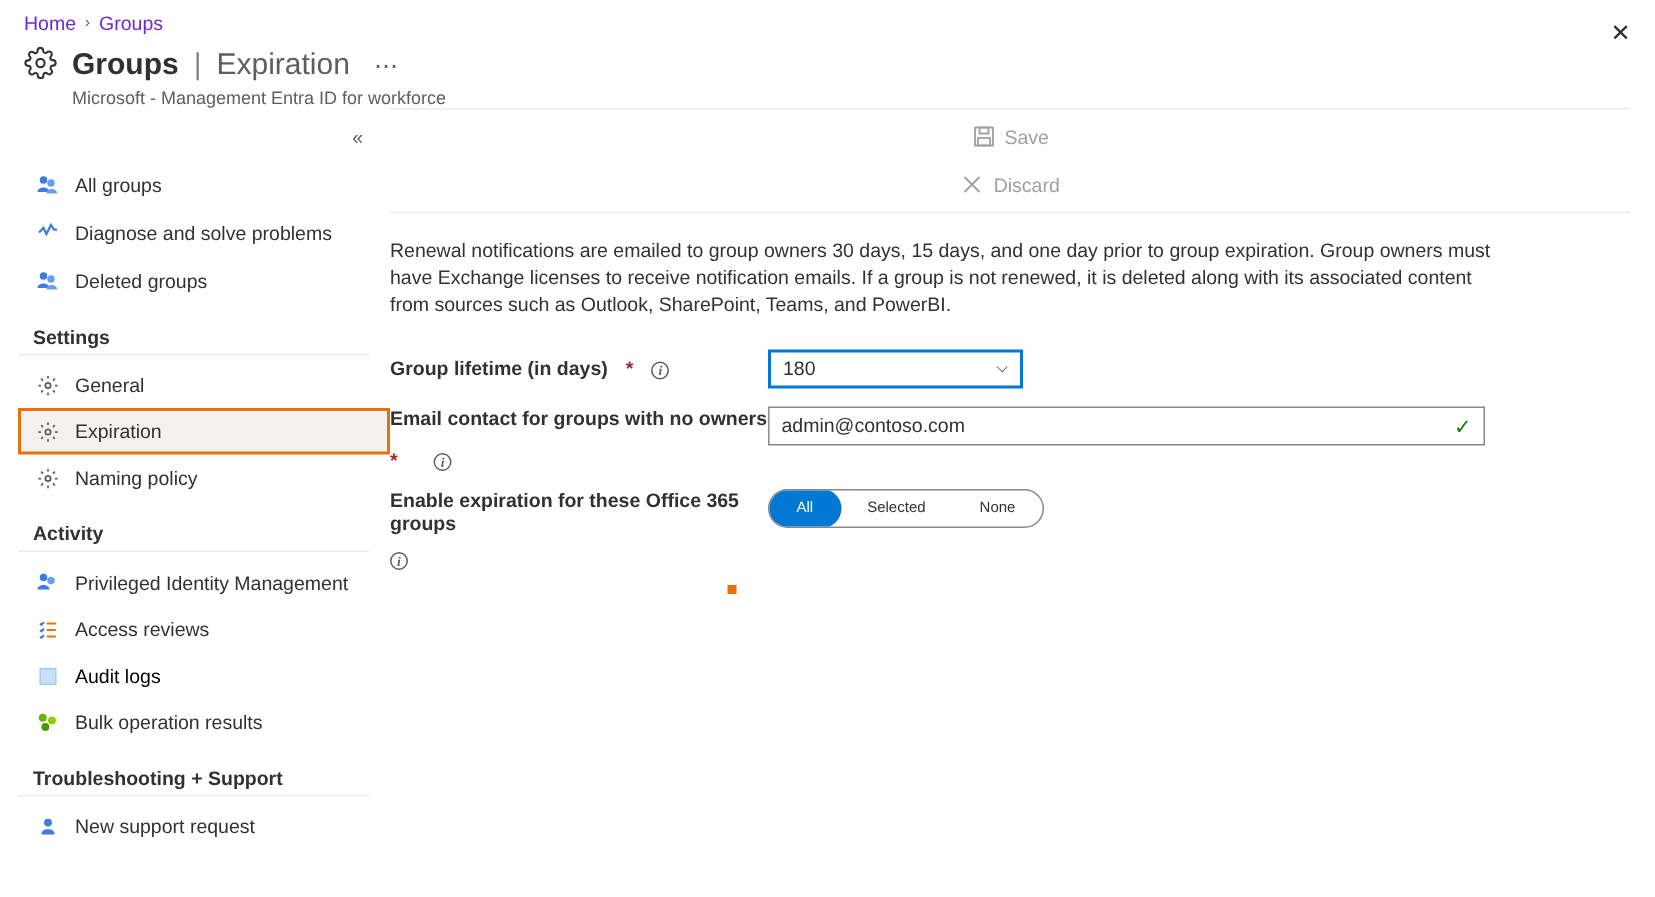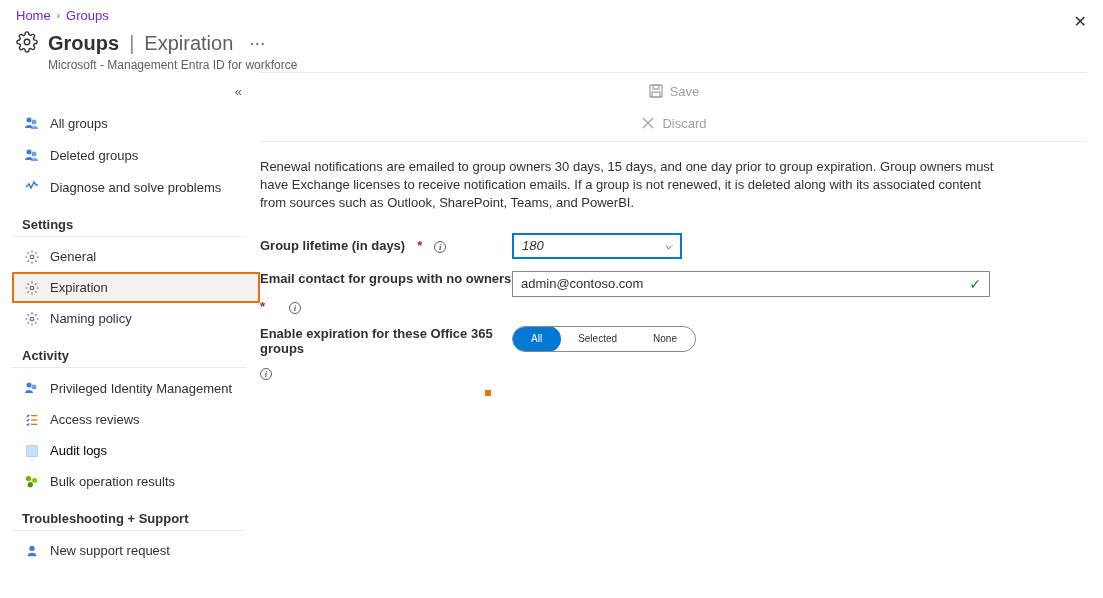--- a/index.html
+++ b/index.html
@@ -35,21 +35,21 @@
 .toolbar svg { width: 16px; height: 16px; }
 .divider-top { border-bottom: 1px solid #edebe9; margin-bottom: 0; }
 
 .desc { padding: 16px 0 14px 0; line-height: 1.4; font-size: 13px; max-width: 740px; }
 
 .form-row { display: flex; align-items: center; padding: 6px 0; }
 .form-label { width: 252px; font-size: 13px; font-weight: 600; display: flex; align-items: flex-end; gap: 12px; flex-wrap: wrap; }
 .req { color: #a4262c; }
 .info-icon { width: 12px; height: 12px; border: 1px solid #605e5c; border-radius: 50%; display: inline-flex; align-items: center; justify-content: center; font-size: 9px; color: #605e5c; font-style: italic; font-family: serif; }
 
-.select-box { width: 170px; height: 26px; border: 2px solid #0078d4; display: flex; align-items: center; justify-content: space-between; padding: 0 8px; font-size: 13px; cursor: pointer; font-style: italic; }
+.select-box { width: 170px; height: 26px; border: 2px solid #0078d4; display: flex; align-items: center; justify-content: space-between; padding: 0 8px; font-size: 13px; cursor: pointer; }
 .select-box .chev { font-size: 10px; color: #323130; }
 
 .email-input { width: 478px; height: 26px; border: 1px solid #8a8886; display: flex; align-items: center; justify-content: space-between; padding: 0 8px; font-size: 13px; }
 .email-input .check { color: #107c10; font-size: 14px; }
 
 .toggle-group { display: flex; border: 1px solid #8a8886; border-radius: 14px; overflow: hidden; height: 26px; }
 .toggle-opt { padding: 0 18px; display: flex; align-items: center; font-size: 10px; cursor: pointer; }
 .toggle-opt.active { background: #0078d4; color: #fff; border-radius: 14px; margin: -1px; padding: 0 19px; }
 
 .orange-dot { position: absolute; width: 6px; height: 6px; background: #e8710a; top: 390px; left: 485px; }
@@ -90,35 +90,35 @@
             <circle cx="10" cy="7" r="2.5" fill="#6aa0e8"></circle>
             <path d="M1 13c0-2 2-3 4-3s4 1 4 3" fill="#3b7dd8"></path>
             <path d="M7 14c0-2 1.5-3 3.5-3s3.5 1 3.5 3" fill="#6aa0e8"></path>
           </svg>
         </span>
       <span>All groups</span>
     </div>
     <div class="nav-item">
       <span class="icon">
           <svg width="16" height="16" viewBox="0 0 16 16">
+            <path d="M2 8l3-3 2 4 3-6 2 3 2 0" stroke="#3b7dd8" stroke-width="1.5" fill="none"></path>
+          </svg>
+        </span>
+      <span>Diagnose and solve problems</span>
+    </div>
+    <div class="nav-item">
+      <span class="icon">
+          <svg width="16" height="16" viewBox="0 0 16 16">
             <circle cx="5" cy="5" r="2.5" fill="#3b7dd8"></circle>
             <circle cx="10" cy="7" r="2.5" fill="#6aa0e8"></circle>
             <path d="M1 13c0-2 2-3 4-3s4 1 4 3" fill="#3b7dd8"></path>
             <path d="M7 14c0-2 1.5-3 3.5-3s3.5 1 3.5 3" fill="#6aa0e8"></path>
           </svg>
         </span>
       <span>Deleted groups</span>
-    </div>
-    <div class="nav-item">
-      <span class="icon">
-          <svg width="16" height="16" viewBox="0 0 16 16">
-            <path d="M2 8l3-3 2 4 3-6 2 3 2 0" stroke="#3b7dd8" stroke-width="1.5" fill="none"></path>
-          </svg>
-        </span>
-      <span>Diagnose and solve problems</span>
     </div>
 
     <div class="section-head">Settings</div>
     <div class="nav-item">
       <span class="icon">
           <svg width="14" height="14" viewBox="0 0 24 24" fill="none" stroke="#605e5c" stroke-width="2">
             <circle cx="12" cy="12" r="3"></circle>
             <path d="M12 1v3M12 20v3M4.2 4.2l2.1 2.1M17.7 17.7l2.1 2.1M1 12h3M20 12h3M4.2 19.8l2.1-2.1M17.7 6.3l2.1-2.1"></path>
           </svg>
         </span>

